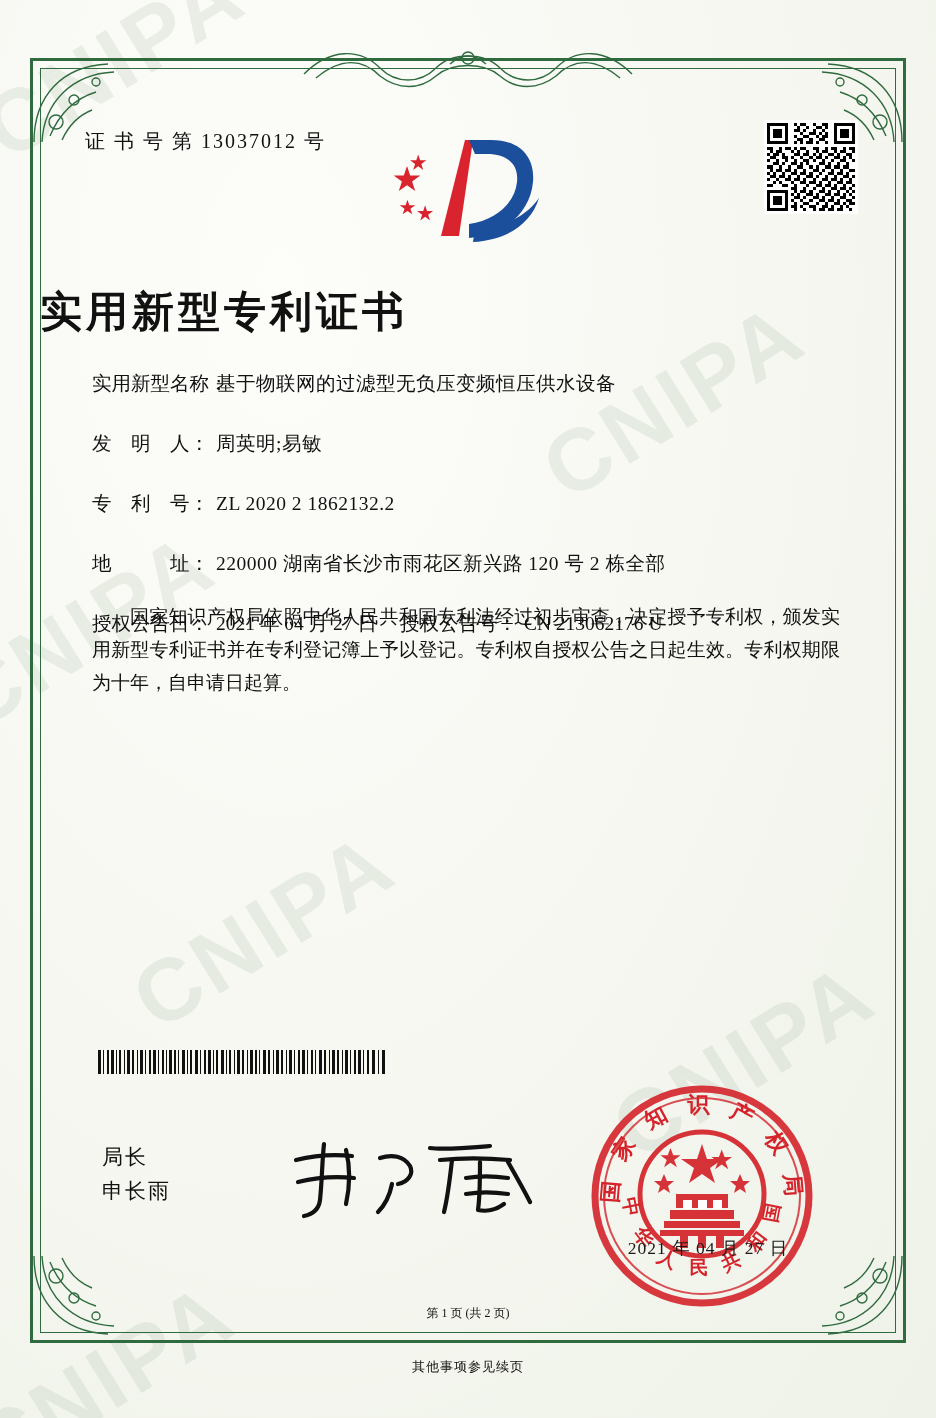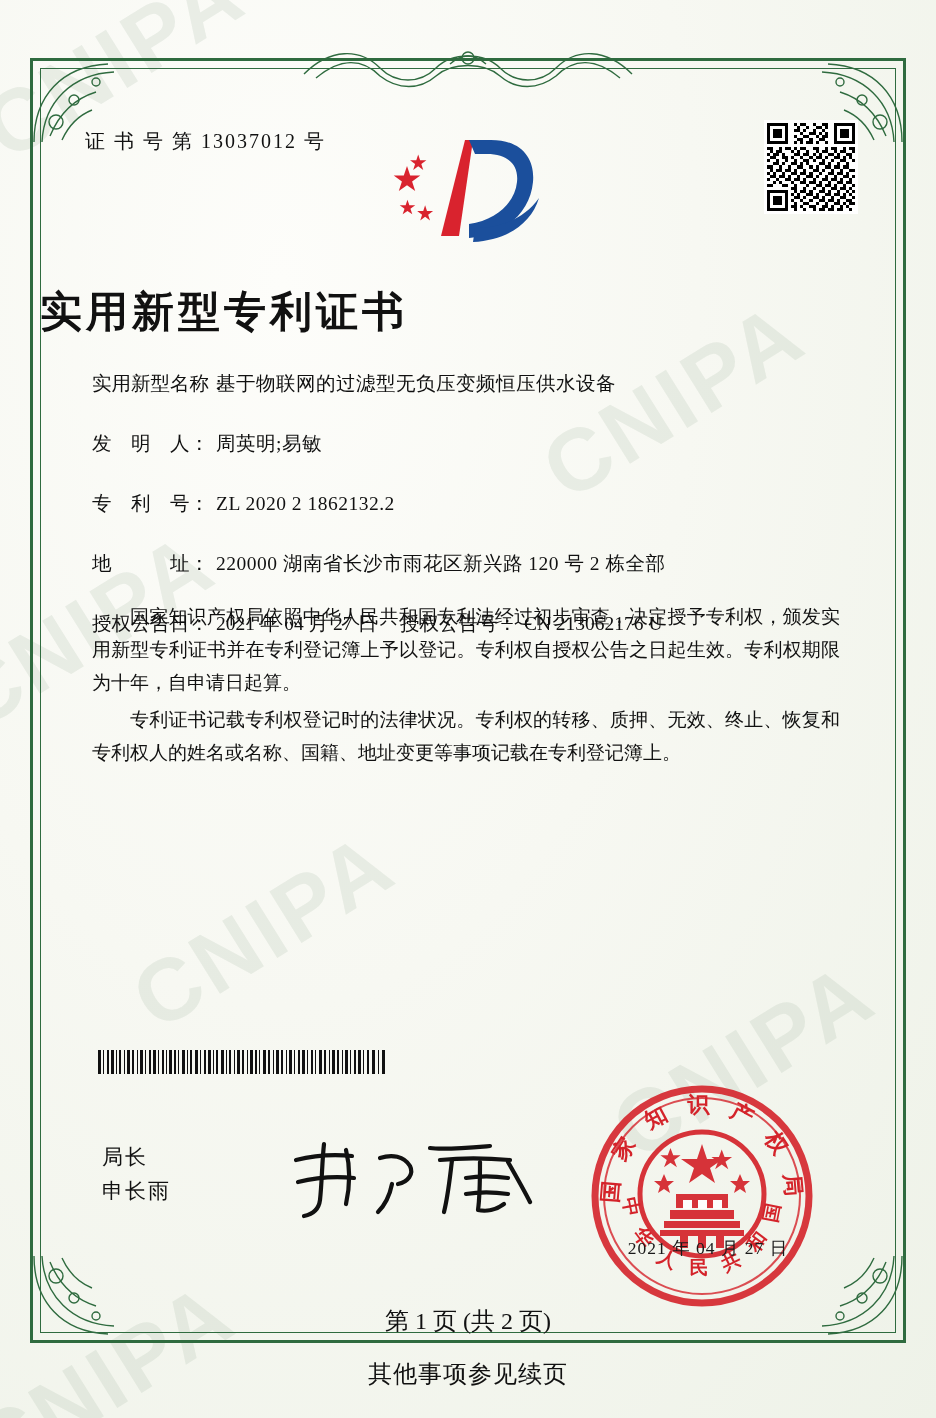--- a/index.html
+++ b/index.html
@@ -215,31 +215,31 @@
     color: #1a1a1a;
     letter-spacing: 1px;
   }
 
   .page-no {
     position: absolute;
     left: 0;
     right: 0;
     top: 1245px;
     text-align: center;
-    font-size: 24px;
+    font-size: 12px;
     color: #111;
   }
 
   .footnote {
     position: absolute;
     left: 0;
     right: 0;
     top: 1358px;
     text-align: center;
-    font-size: 24px;
+    font-size: 13px;
     color: #111;
     letter-spacing: 1px;
   }
 </style>
 </head>
 <body>
 
 <div class="page">
 
   <div class="wm" style="left:-30px; top:10px;  font-size:88px;">CNIPA</div>
@@ -586,21 +586,20 @@
         <div>2021 年 04 月 27 日</div>
         <div class="dual-second">
           <div class="field-label">授权公告号：</div>
           <div>CN 213062176 U</div>
         </div>
       </div>
     </div>
 
     <div class="paragraphs">
       <p>国家知识产权局依照中华人民共和国专利法经过初步审查，决定授予专利权，颁发实用新型专利证书并在专利登记簿上予以登记。专利权自授权公告之日起生效。专利权期限为十年，自申请日起算。</p>
-      <p>专利证书记载专利权登记时的法律状况。专利权的转移、质押、无效、终止、恢复和专利权人的姓名或名称、国籍、地址变更等事项记载在专利登记簿上。</p>
     </div>
 
     <svg class="barcode" viewBox="0 0 290 24" preserveAspectRatio="none">
       <g fill="#111">
         <rect x="0" y="0" width="3" height="24"></rect>
           <rect x="5" y="0" width="1" height="24"></rect>
         <rect x="9" y="0" width="2" height="24"></rect>
           <rect x="13" y="0" width="3" height="24"></rect>
         <rect x="18" y="0" width="1" height="24"></rect>
           <rect x="21" y="0" width="2" height="24"></rect>

